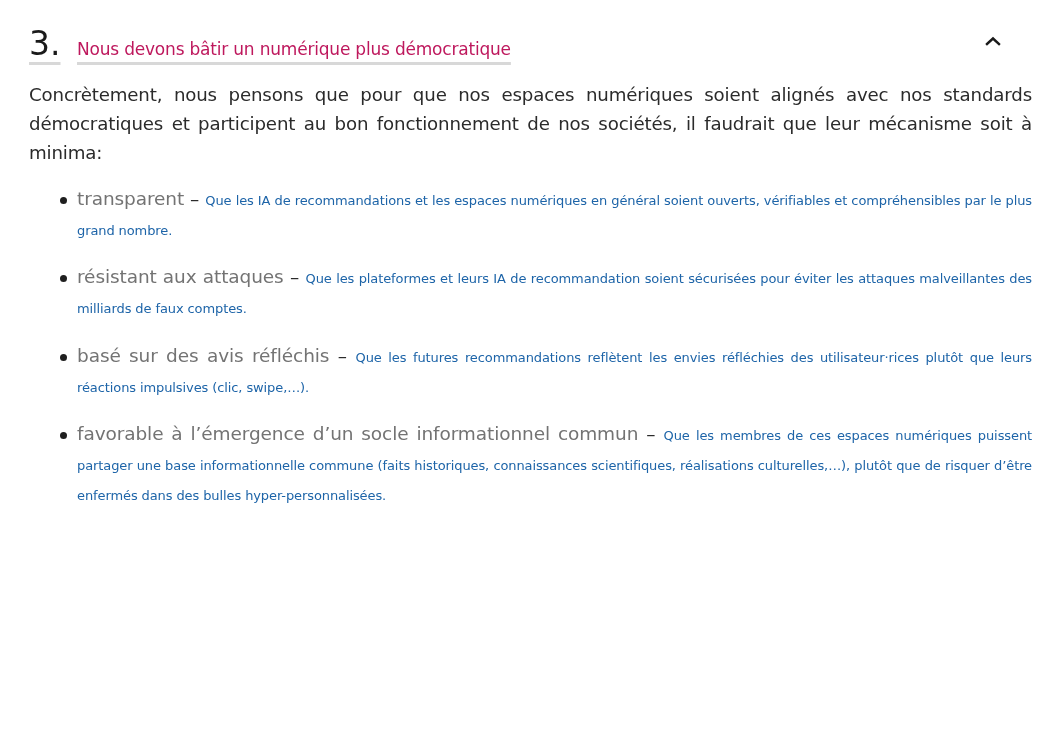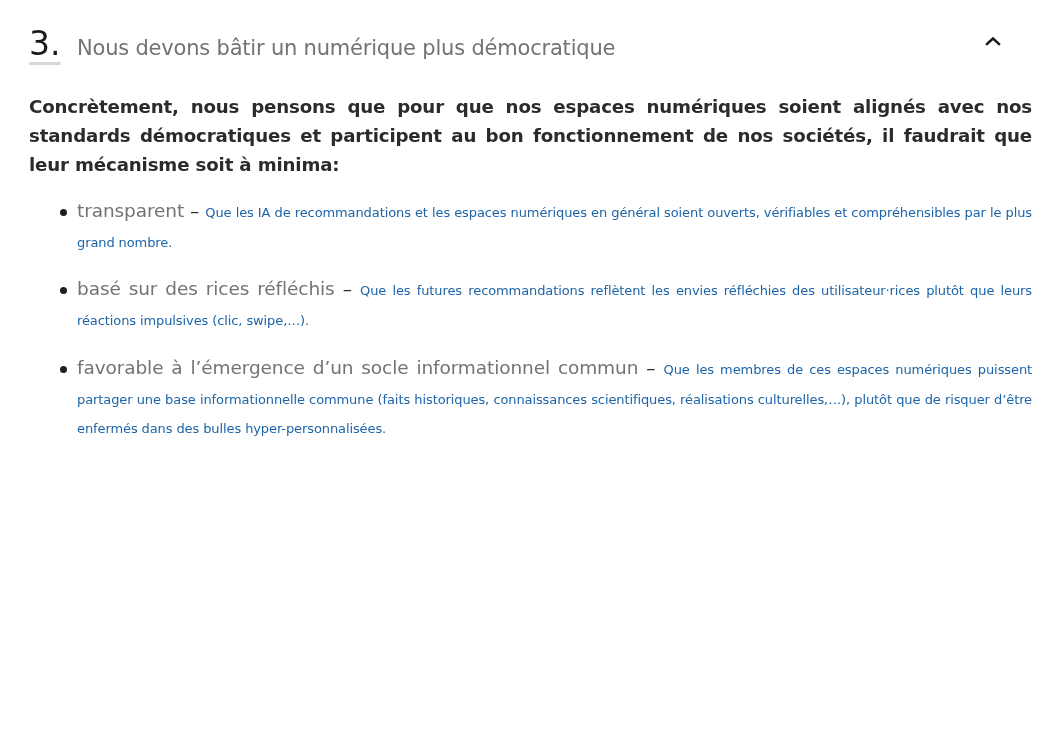--- a/index.html
+++ b/index.html
@@ -32,22 +32,23 @@
       font-family: "DejaVu Sans", sans-serif;
       letter-spacing: 0px;
       text-decoration: underline;
       text-decoration-color: #d8d8d8;
       text-decoration-thickness: 3px;
       text-underline-offset: 7px;
       width: 48px;
       display: inline-block;
     }
     .title {
-      font-size: 21px;
-      color: #737373;
+      font-size: 17px;
+      color: #be185d;
+      text-decoration: underline;
       text-decoration-color: #d8d8d8;
       text-decoration-thickness: 3px;
       text-underline-offset: 7px;
       margin-left: 0px;
       letter-spacing: -0.2px;
     }
     .toggle {
       position: absolute;
       right: 28px;
       top: 30px;
@@ -60,21 +61,21 @@
     }
     .toggle svg { display: block; }
     .para {
       font-size: 18.2px;
       line-height: 29px;
       text-align: justify;
       margin: 24px 0 0 0;
       color: #2b2b2b;
       letter-spacing: -0.15px;
     }
-    .para.first { margin-top: 28px; font-weight: bold; }
+    .para.first { margin-top: 16px; }
     ul.crit {
       list-style: none;
       margin: 18px 0 0 0;
       padding: 0 0 0 48px;
     }
     ul.crit li {
       position: relative;
       text-align: justify;
       margin-bottom: 18px;
       line-height: 28.7px;
@@ -120,21 +121,24 @@
   </div>
 
   <div class="content">
     <p class="para first">Concrètement, nous pensons que pour que nos espaces numériques soient alignés avec nos standards démocratiques et participent au bon fonctionnement de nos sociétés, il faudrait que leur mécanisme soit à minima:</p>
 
     <ul class="crit">
       <li>
         <span class="bullet"></span><span class="term">transparent</span><span class="dash"> – </span><span class="desc">Que les IA de recommandations et les espaces numériques en général soient ouverts, vérifiables et compréhensibles par le plus grand nombre.</span>
       </li>
       <li>
-        <span class="bullet"></span><span class="term">basé sur des rices réfléchis</span><span class="dash"> – </span><span class="desc">Que les futures recommandations reflètent les envies réfléchies des utilisateur·rices plutôt que leurs réactions impulsives (clic, swipe,…).</span>
+        <span class="bullet"></span><span class="term">résistant aux attaques</span><span class="dash"> – </span><span class="desc">Que les plateformes et leurs IA de recommandation soient sécurisées pour éviter les attaques malveillantes des milliards de faux comptes.</span>
+      </li>
+      <li>
+        <span class="bullet"></span><span class="term">basé sur des avis réfléchis</span><span class="dash"> – </span><span class="desc">Que les futures recommandations reflètent les envies réfléchies des utilisateur·rices plutôt que leurs réactions impulsives (clic, swipe,…).</span>
       </li>
       <li>
         <span class="bullet"></span><span class="term">favorable à l’émergence d’un socle informationnel commun</span><span class="dash"> – </span><span class="desc">Que les membres de ces espaces numériques puissent partager une base informationnelle commune (faits historiques, connaissances scientifiques, réalisations culturelles,…), plutôt que de risquer d’être enfermés dans des bulles hyper-personnalisées.</span>
       </li>
     </ul>
 
   </div>
 </div>
 
 </body></html>

